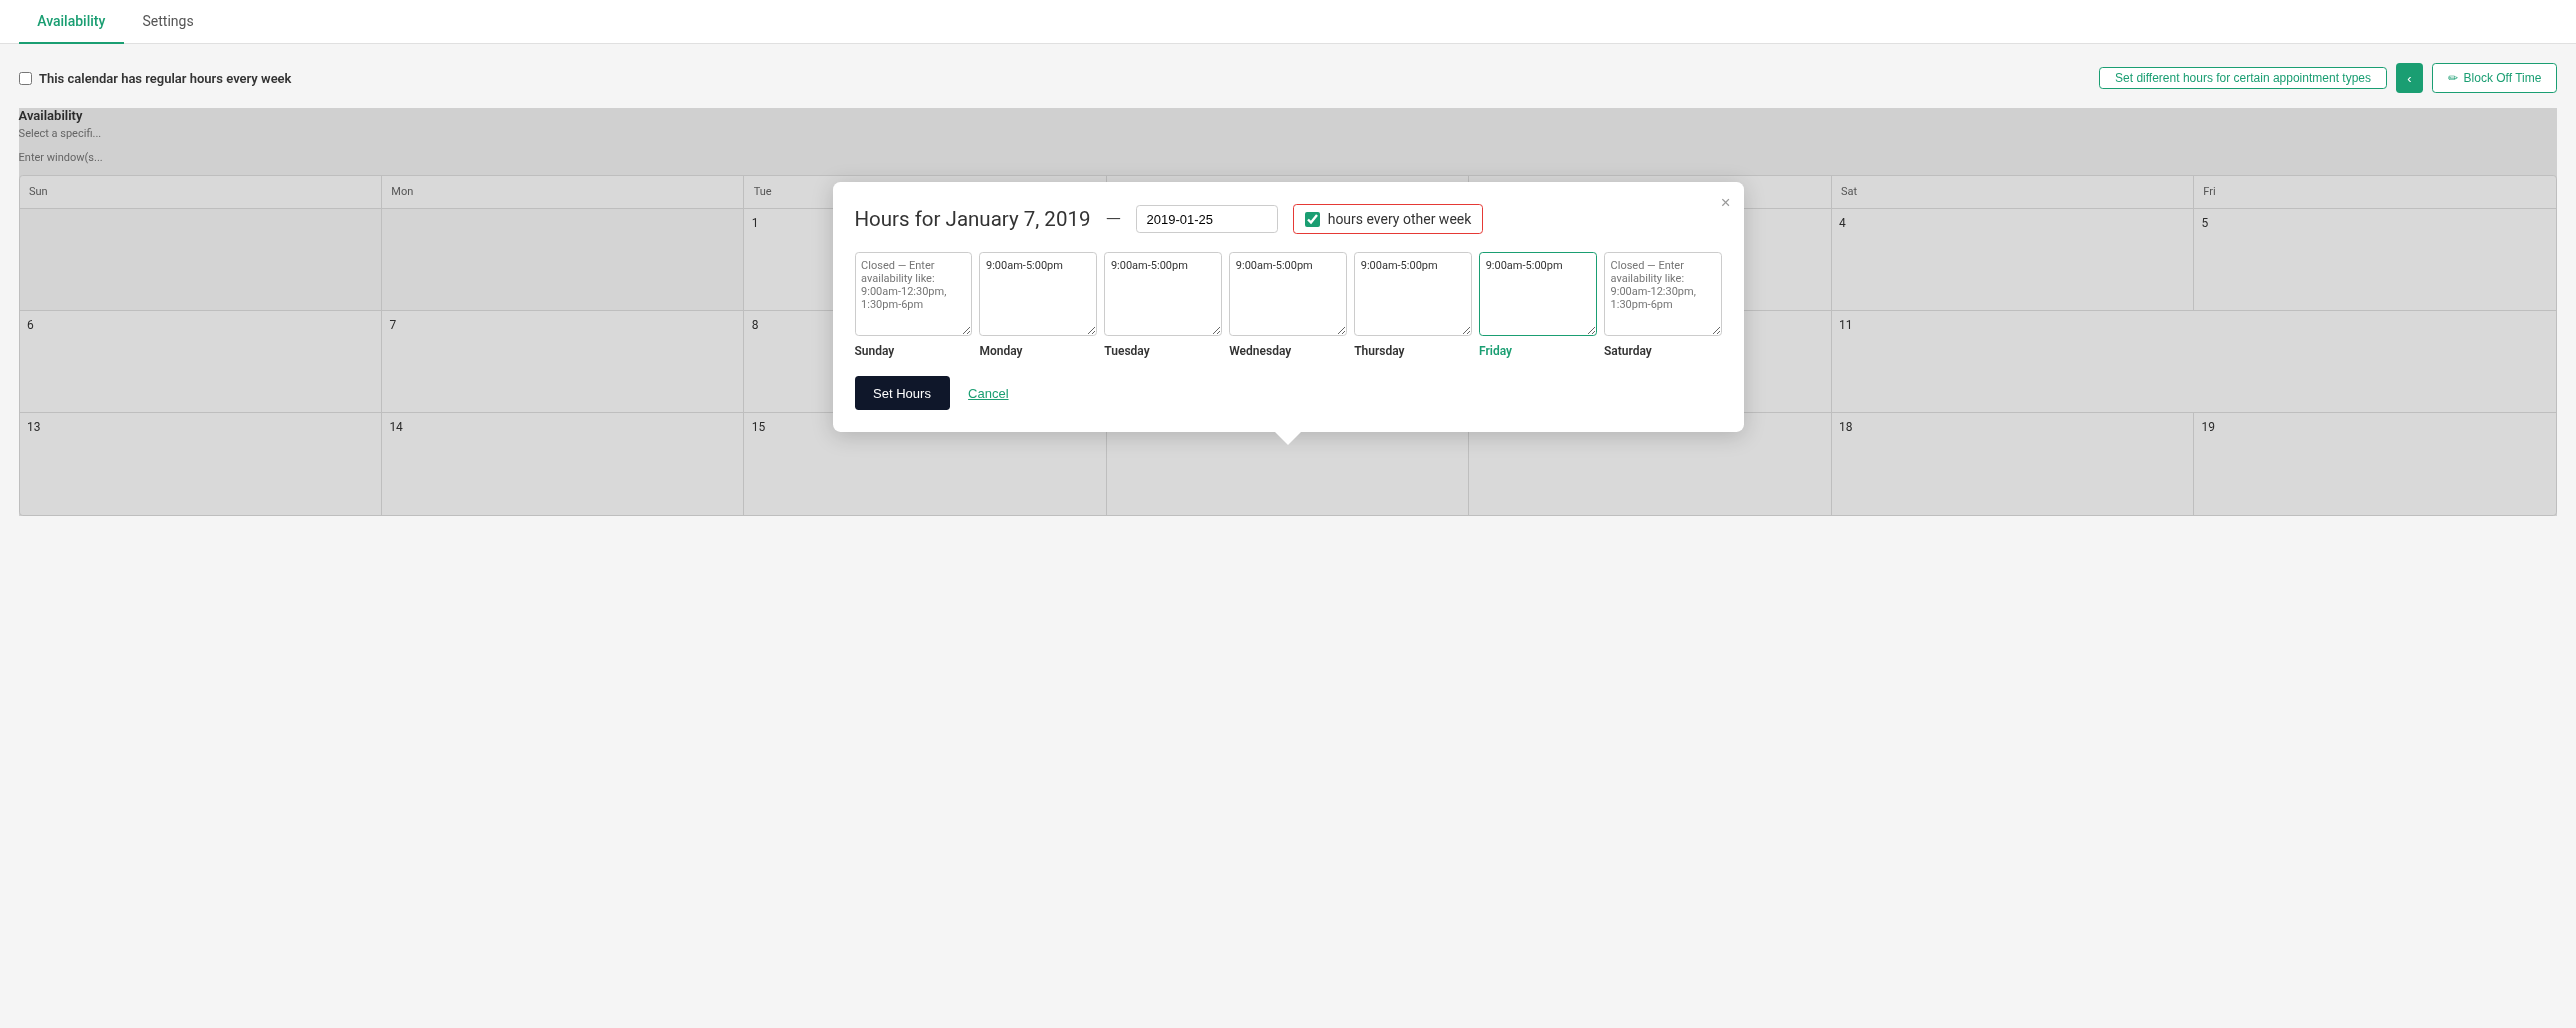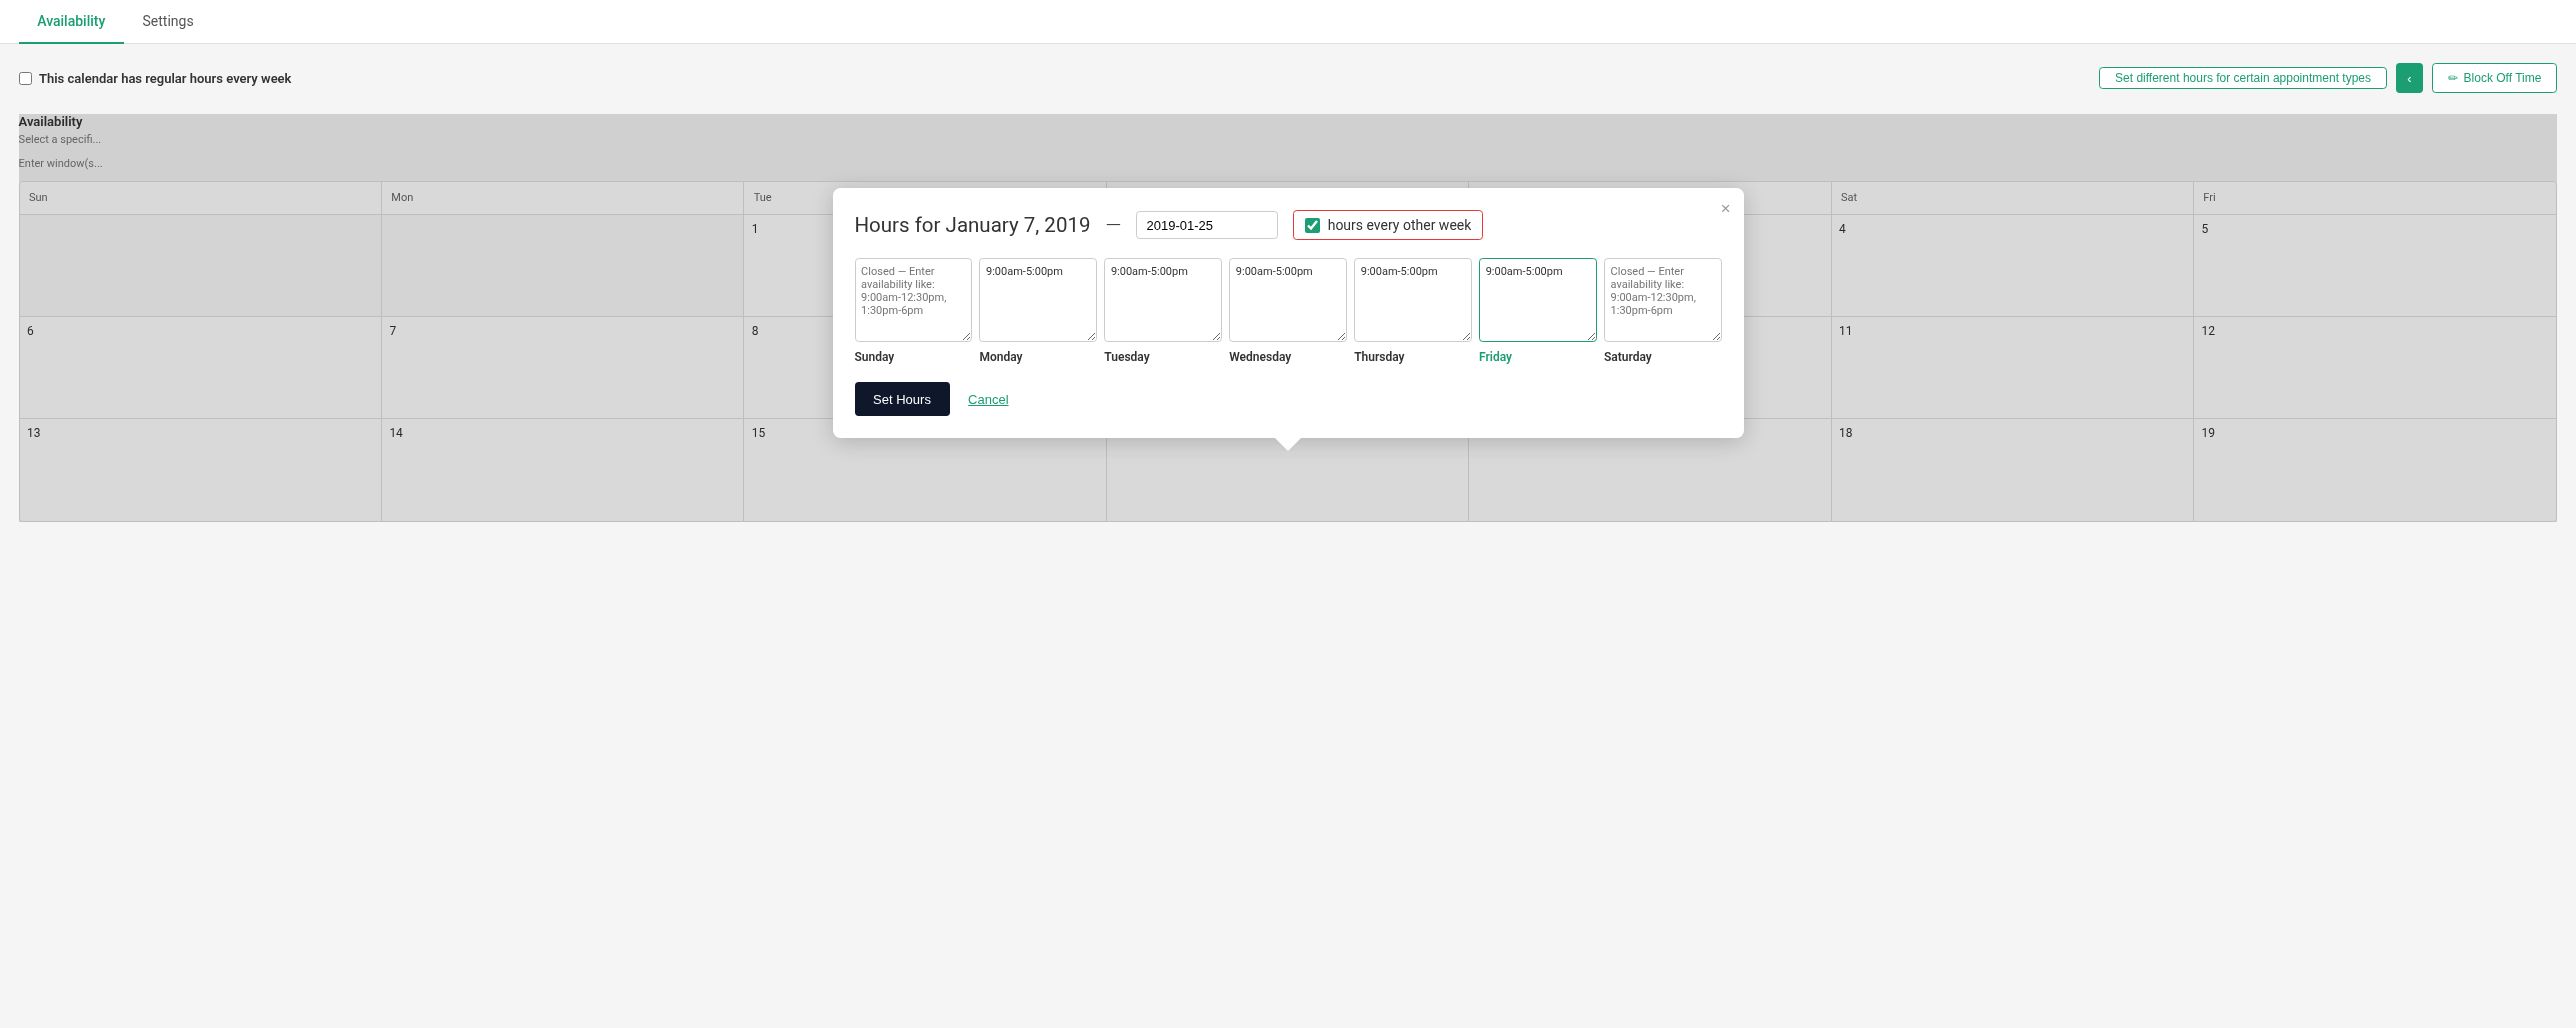--- a/index.html
+++ b/index.html
@@ -35,21 +35,21 @@
     .main {
       padding: 18.6px;
       position: relative;
     }
 
     
     .top-row {
       display: flex;
       align-items: center;
       justify-content: space-between;
-      margin-bottom: 21px;
+      margin-bottom: 15px;
     }
     .checkbox-label {
       display: flex;
       align-items: center;
       gap: 7.4px;
       font-weight: 600;
       font-size: 13px;
     }
     .top-buttons {
       display: flex;
@@ -347,21 +347,20 @@
           <div class="cal-cell">5</div>
         </div>
 
         <div class="cal-week">
           <div class="cal-cell">6</div>
           <div class="cal-cell">7</div>
           <div class="cal-cell">8</div>
           <div class="cal-cell">9</div>
           <div class="cal-cell">10</div>
           <div class="cal-cell">11</div>
-          <div class="cal-cell">12</div>
         </div>
 
         <div class="cal-week">
           <div class="cal-cell">13</div>
           <div class="cal-cell">14</div>
           <div class="cal-cell">15</div>
           <div class="cal-cell">16</div>
           <div class="cal-cell">17</div>
           <div class="cal-cell">18</div>
           <div class="cal-cell">19</div>

